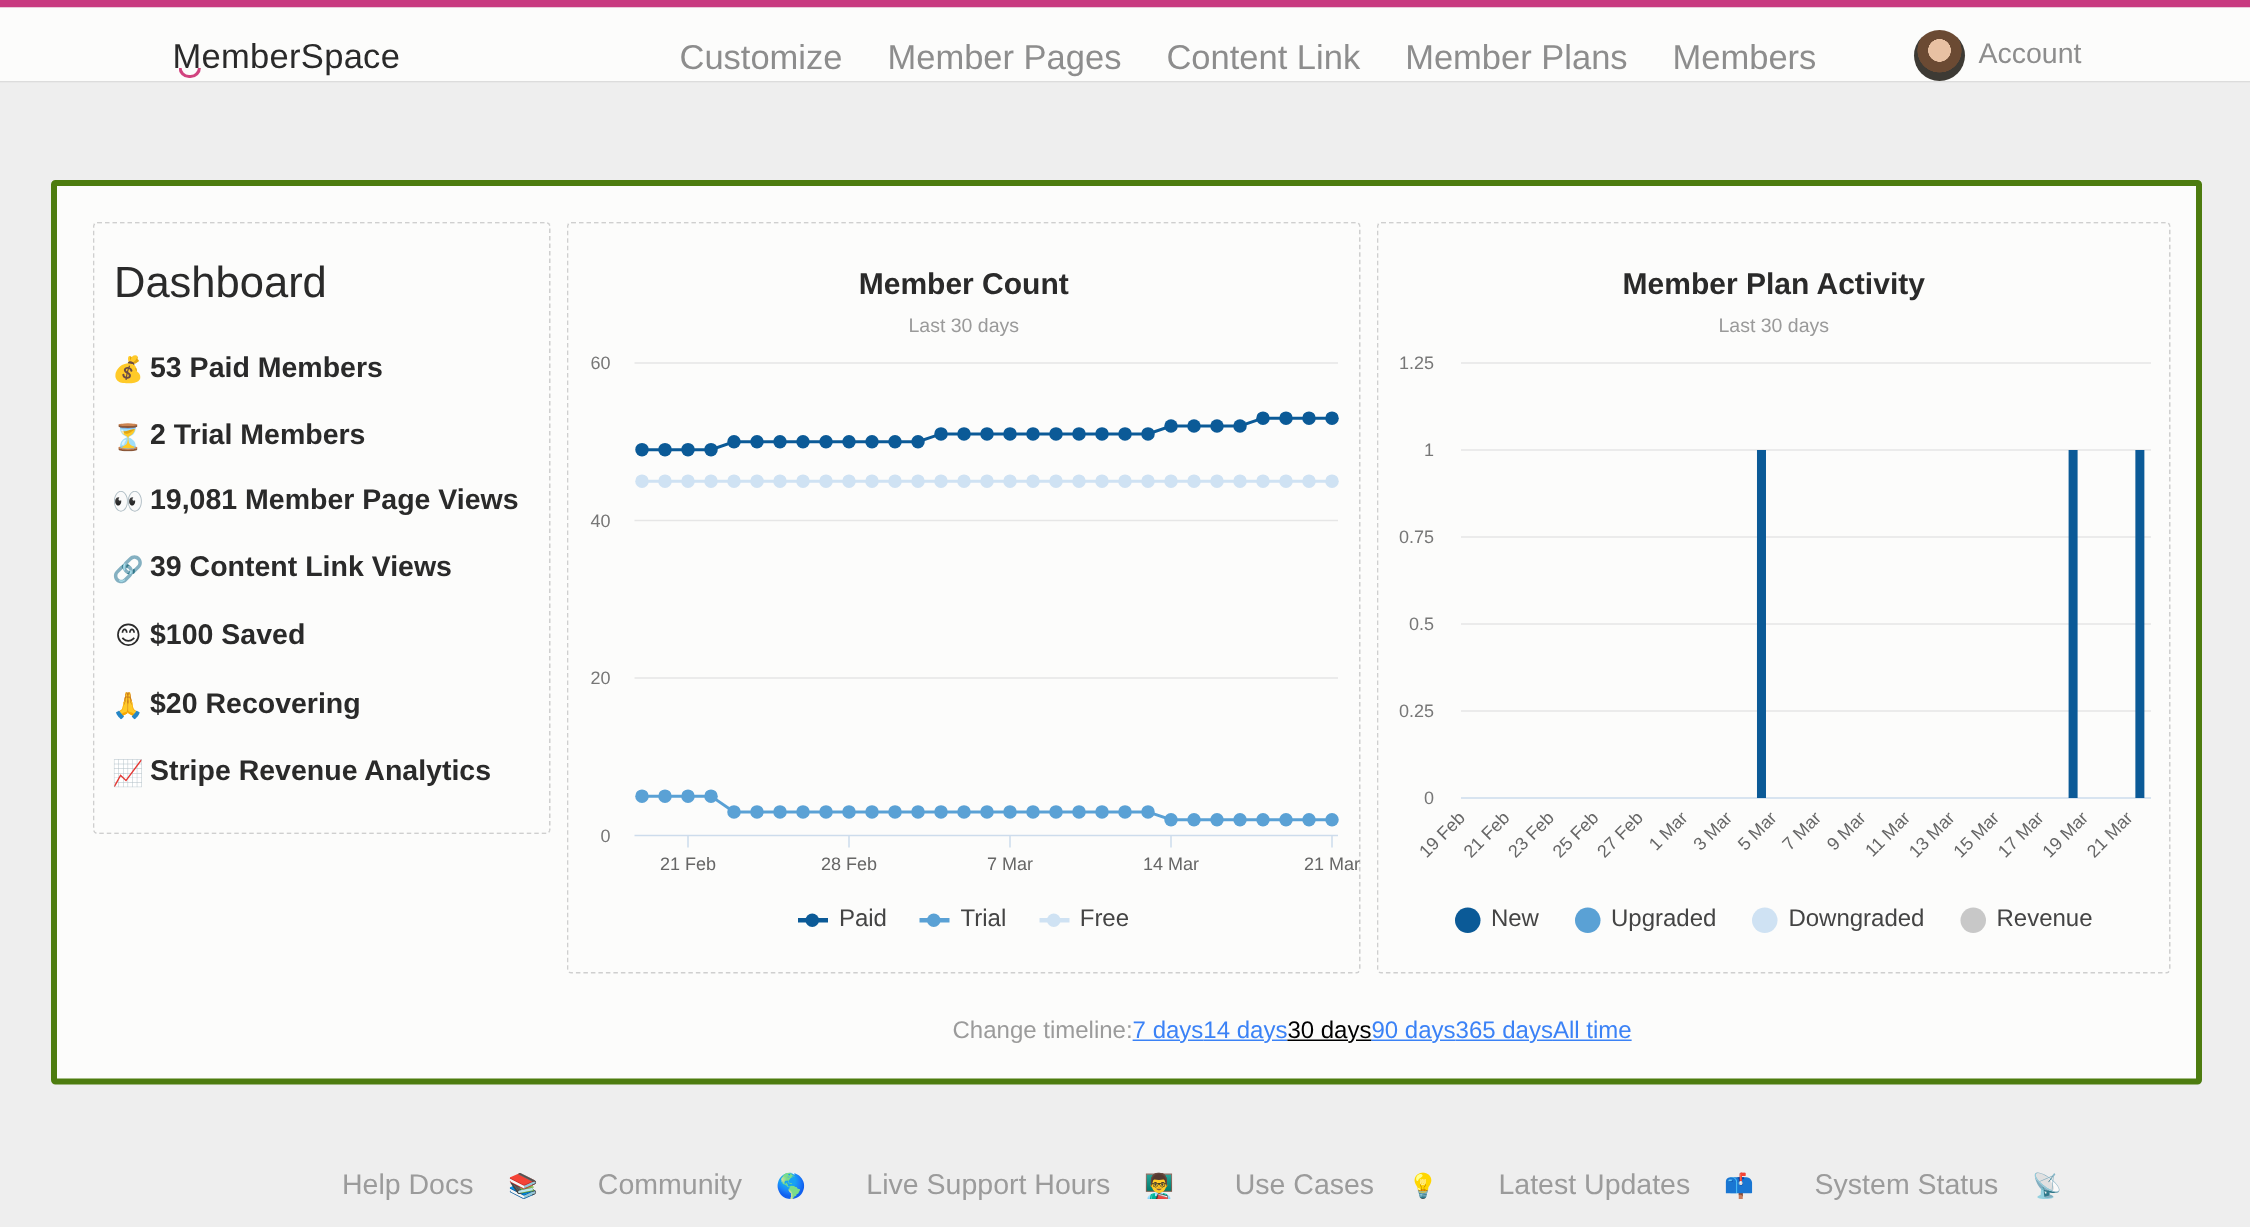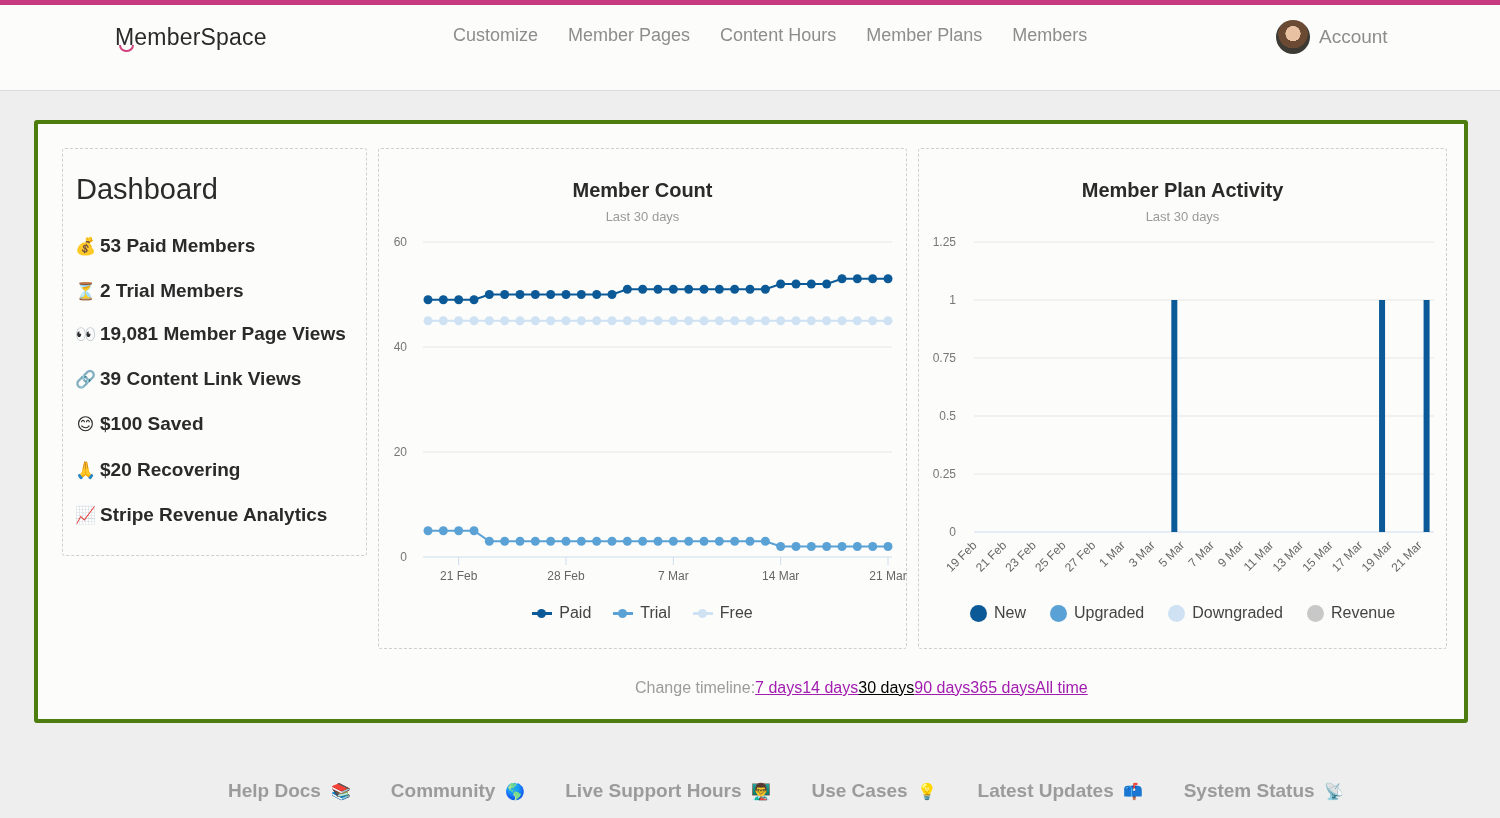--- a/index.html
+++ b/index.html
@@ -1,62 +1,62 @@
 <!DOCTYPE html>
 <html><head>
 <meta charset="utf-8">
 <style>
   * { box-sizing: border-box; margin: 0; padding: 0; }
   html, body { width: 1500px; height: 818px; overflow: hidden; }
   body { background: #eeeeee; font-family: "Liberation Sans", "DejaVu Sans", sans-serif; color: #222; position: relative; }
   .topbar { position: absolute; left: 0; top: 0; width: 1500px; height: 5px; background: #c83a80; }
-  .header { position: absolute; left: 0; top: 5px; width: 1500px; height: 86px; background: #fcfcfb; border-bottom: 1px solid #dcdcdc; }
+  .header { position: absolute; left: 0; top: 5px; width: 1500px; height: 50px; background: #fcfcfb; border-bottom: 1px solid #dcdcdc; }
   .logo { position: absolute; left: 115px; top: 19px; font-size: 23px; color: #2a2a2a; letter-spacing: 0.2px; }
   .logo .smile { position: relative; }
   .logo .smile::after { content: ""; position: absolute; left: 4px; bottom: -2px; width: 11px; height: 5px; border: 2px solid #d1437f; border-top: none; border-radius: 0 0 8px 8px; }
   .nav { position: absolute; left: 453px; top: 20px; display: flex; gap: 30px; }
-  .nav a { font-size: 18px; color: #8d8d8d; text-decoration: none; }
+  .nav a { font-size: 23px; color: #8d8d8d; text-decoration: none; }
   .account { position: absolute; left: 1276px; top: 15px; display: flex; align-items: center; gap: 9px; }
   .avatar { width: 34px; height: 34px; border-radius: 50%; background: radial-gradient(circle at 50% 40%, #e8c1a3 0 28%, #6b4a33 29% 55%, #3d3a34 56%); }
   .account span { font-size: 19px; color: #8d8d8d; }
 
   .card { position: absolute; left: 34px; top: 120px; width: 1434px; height: 603px; background: #fcfcfb; border: 4px solid #4d7c0f; border-radius: 3px; }
   .panel { position: absolute; border: 1px dashed #cfcfcf; border-radius: 3px; background: #fcfcfb; }
   .p-dash { left: 24px; top: 24px; width: 305px; height: 408px; }
   .p-count { left: 340px; top: 24px; width: 529px; height: 501px; }
   .p-plan { left: 880px; top: 24px; width: 529px; height: 501px; }
   .dash-title { position: absolute; left: 13px; top: 24px; font-size: 29px; color: #2a2a2a; }
   .stat { position: absolute; left: 12px; font-size: 19px; font-weight: bold; color: #2a2a2a; display: flex; align-items: center; gap: 4px; }
   .stat .emo { font-size: 17px; width: 21px; text-align: center; }
   .chart-title { position: absolute; left: 0; width: 100%; top: 30px; text-align: center; font-size: 20px; font-weight: bold; color: #2a2a2a; }
   .chart-sub { position: absolute; left: 0; width: 100%; top: 60px; text-align: center; font-size: 13px; color: #9a9a9a; }
   svg text { font-family: "Liberation Sans", "DejaVu Sans", sans-serif; }
   .timeline { position: absolute; left: 597px; top: 555px; display: flex; gap: 0; font-size: 16px; }
   .timeline .lbl { color: #9b9b9b; margin-right: 0px; }
-  .timeline a { color: #a21caf; text-decoration: underline; }
+  .timeline a { color: #3b82f6; text-decoration: underline; }
   .timeline a.active { color: #000000; }
   .footer { position: absolute; left: 228px; top: 780px; display: flex; gap: 40px; font-size: 19px; color: #9b9b9b; }
-  .footer .fi { display: flex; align-items: center; gap: 10px; font-weight: bold; }
+  .footer .fi { display: flex; align-items: center; gap: 23px; }
   .footer .emo { font-size: 16px; }
   .legend { position: absolute; left: 0; width: 100%; top: 455px; display: flex; justify-content: center; gap: 22px; font-size: 16px; color: #444; }
   .legend .li { display: flex; align-items: center; gap: 7px; }
   .legend .line-mk { position: relative; width: 20px; height: 3px; }
   .legend .line-mk::after { content: ""; position: absolute; left: 5px; top: -3px; width: 9px; height: 9px; border-radius: 50%; background: inherit; }
   .legend .dot-mk { width: 17px; height: 17px; border-radius: 50%; }
 </style>
 </head>
 <body>
 
 <div class="topbar"></div>
 <div class="header">
   <div class="logo"><span class="smile"></span><span>MemberSpace</span></div>
   <div class="nav">
     <a href="#">Customize</a>
     <a href="#">Member Pages</a>
-    <a href="#">Content Hours</a>
+    <a href="#">Content Link</a>
     <a href="#">Member Plans</a>
     <a href="#">Members</a>
   </div>
   <div class="account">
     <div class="avatar"></div>
     <span>Account</span>
   </div>
 </div>
 
 <div class="card">

